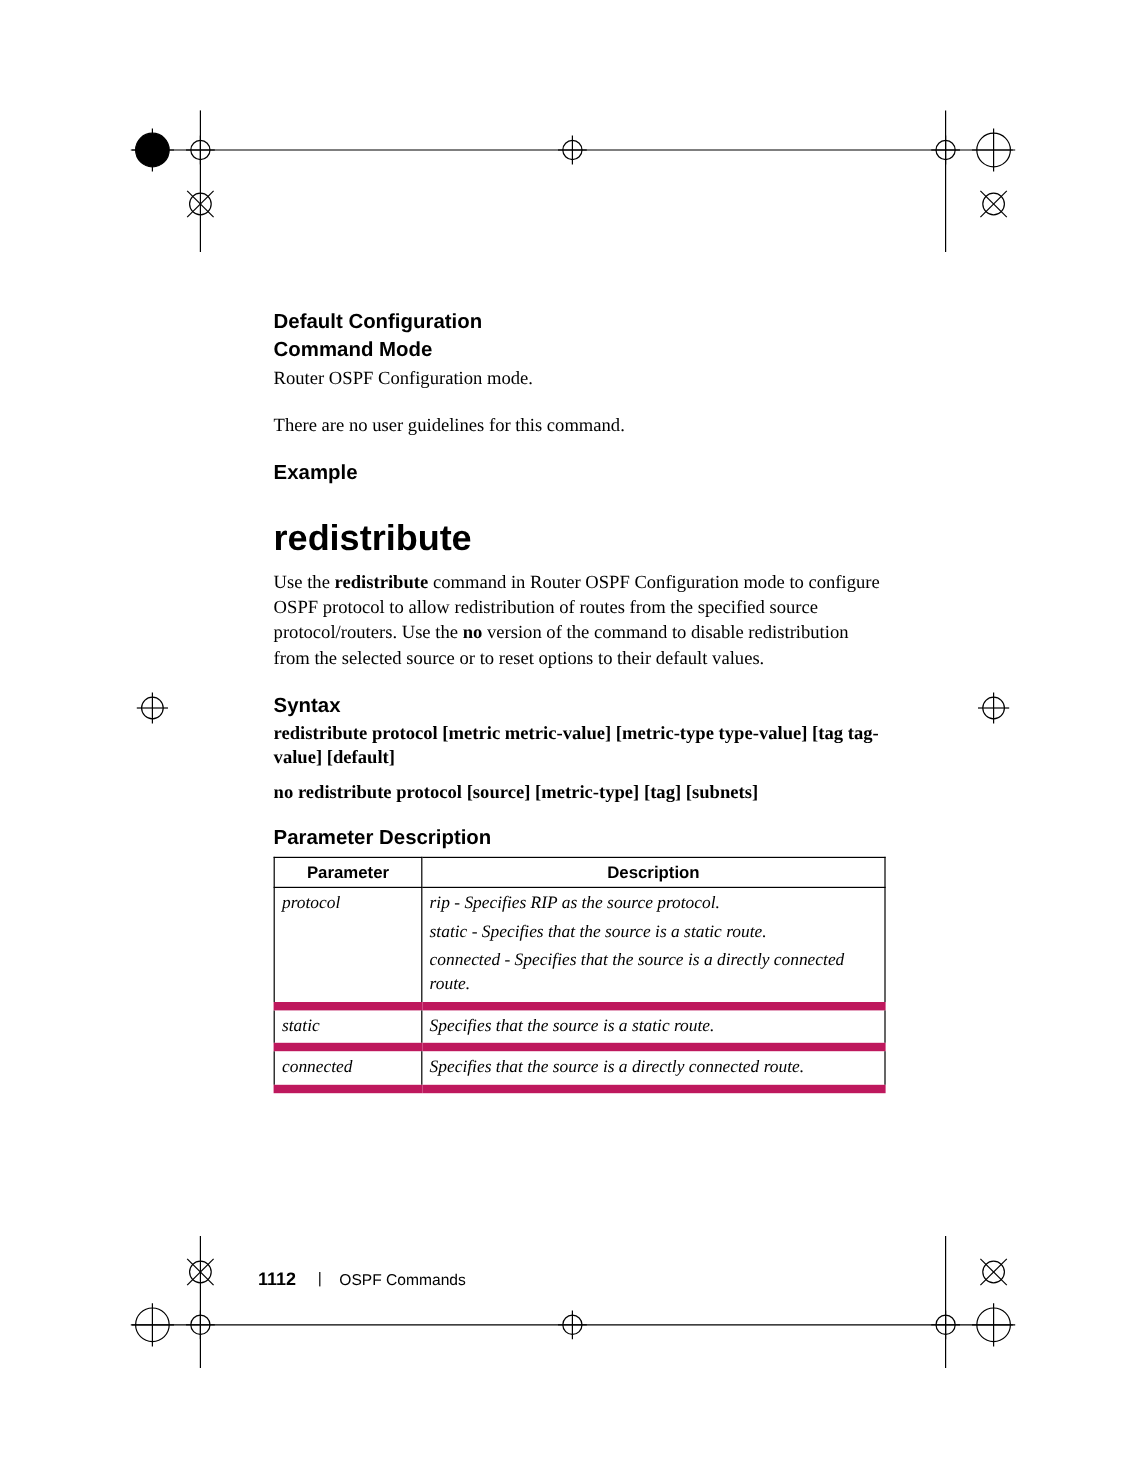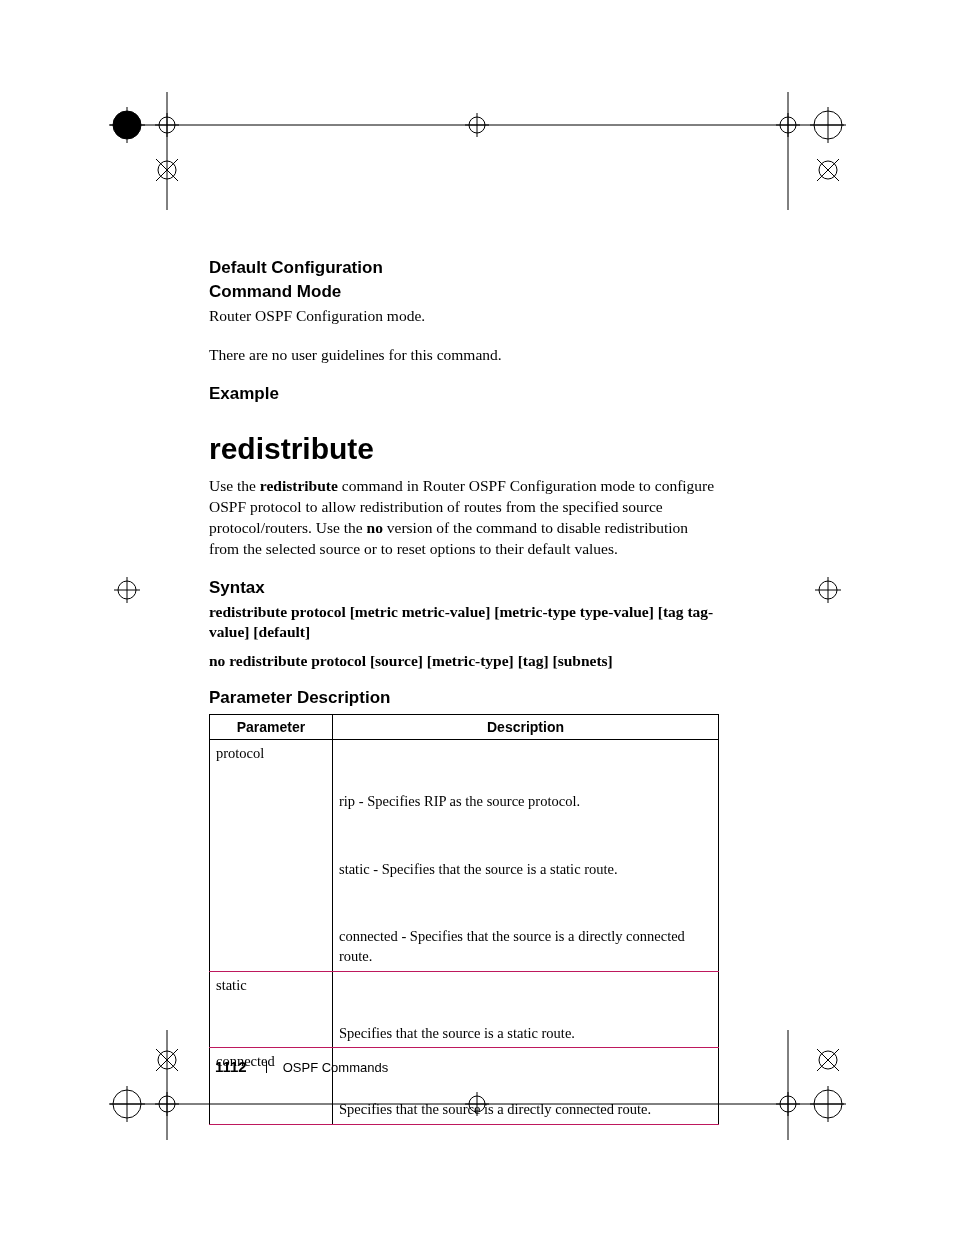--- a/index.html
+++ b/index.html
@@ -8,21 +8,21 @@
     width: 954px;
     height: 1235px;
     background: #fff;
     font-family: Georgia, "Times New Roman", serif;
     color: #000;
     position: relative;
     overflow: hidden;
   }
   .page {
     position: absolute;
-    left: 209px;
+    left: 228px;
     top: 258px;
     width: 510px;
   }
   .sec-head {
     font-family: "Helvetica Neue", Helvetica, Arial, sans-serif;
     font-weight: 700;
     font-size: 17px;
     margin: 0 0 4px 0;
     letter-spacing: 0px;
   }
@@ -60,26 +60,27 @@
     border-bottom: 1px solid #000;
     border-left: 1px solid #000;
     border-right: 1px solid #000;
     padding: 4px 6px;
     font-size: 14px;
   }
   table.param td {
     font-family: Georgia, "Times New Roman", serif;
     border-left: 1px solid #000;
     border-right: 1px solid #000;
-    border-bottom: 1px solid #be185d;
+    border-bottom: 7px solid #be185d;
     padding: 4px 6px;
     vertical-align: top;
     line-height: 1.35;
-  }
-  table.param td .sub { display:block; margin-bottom:4px;margin-top:48px; }
+    font-style: italic;
+  }
+  table.param td .sub { display:block; margin-bottom:4px; }
   table.param td .sub:last-child { margin-bottom:0; }
   table.param th:first-child, table.param td:first-child { width: 110px; }
 
   .footer {
     position: absolute;
     left: 215px;
     top: 1058px;
     font-size: 14px;
   }
   .footer .pnum {

